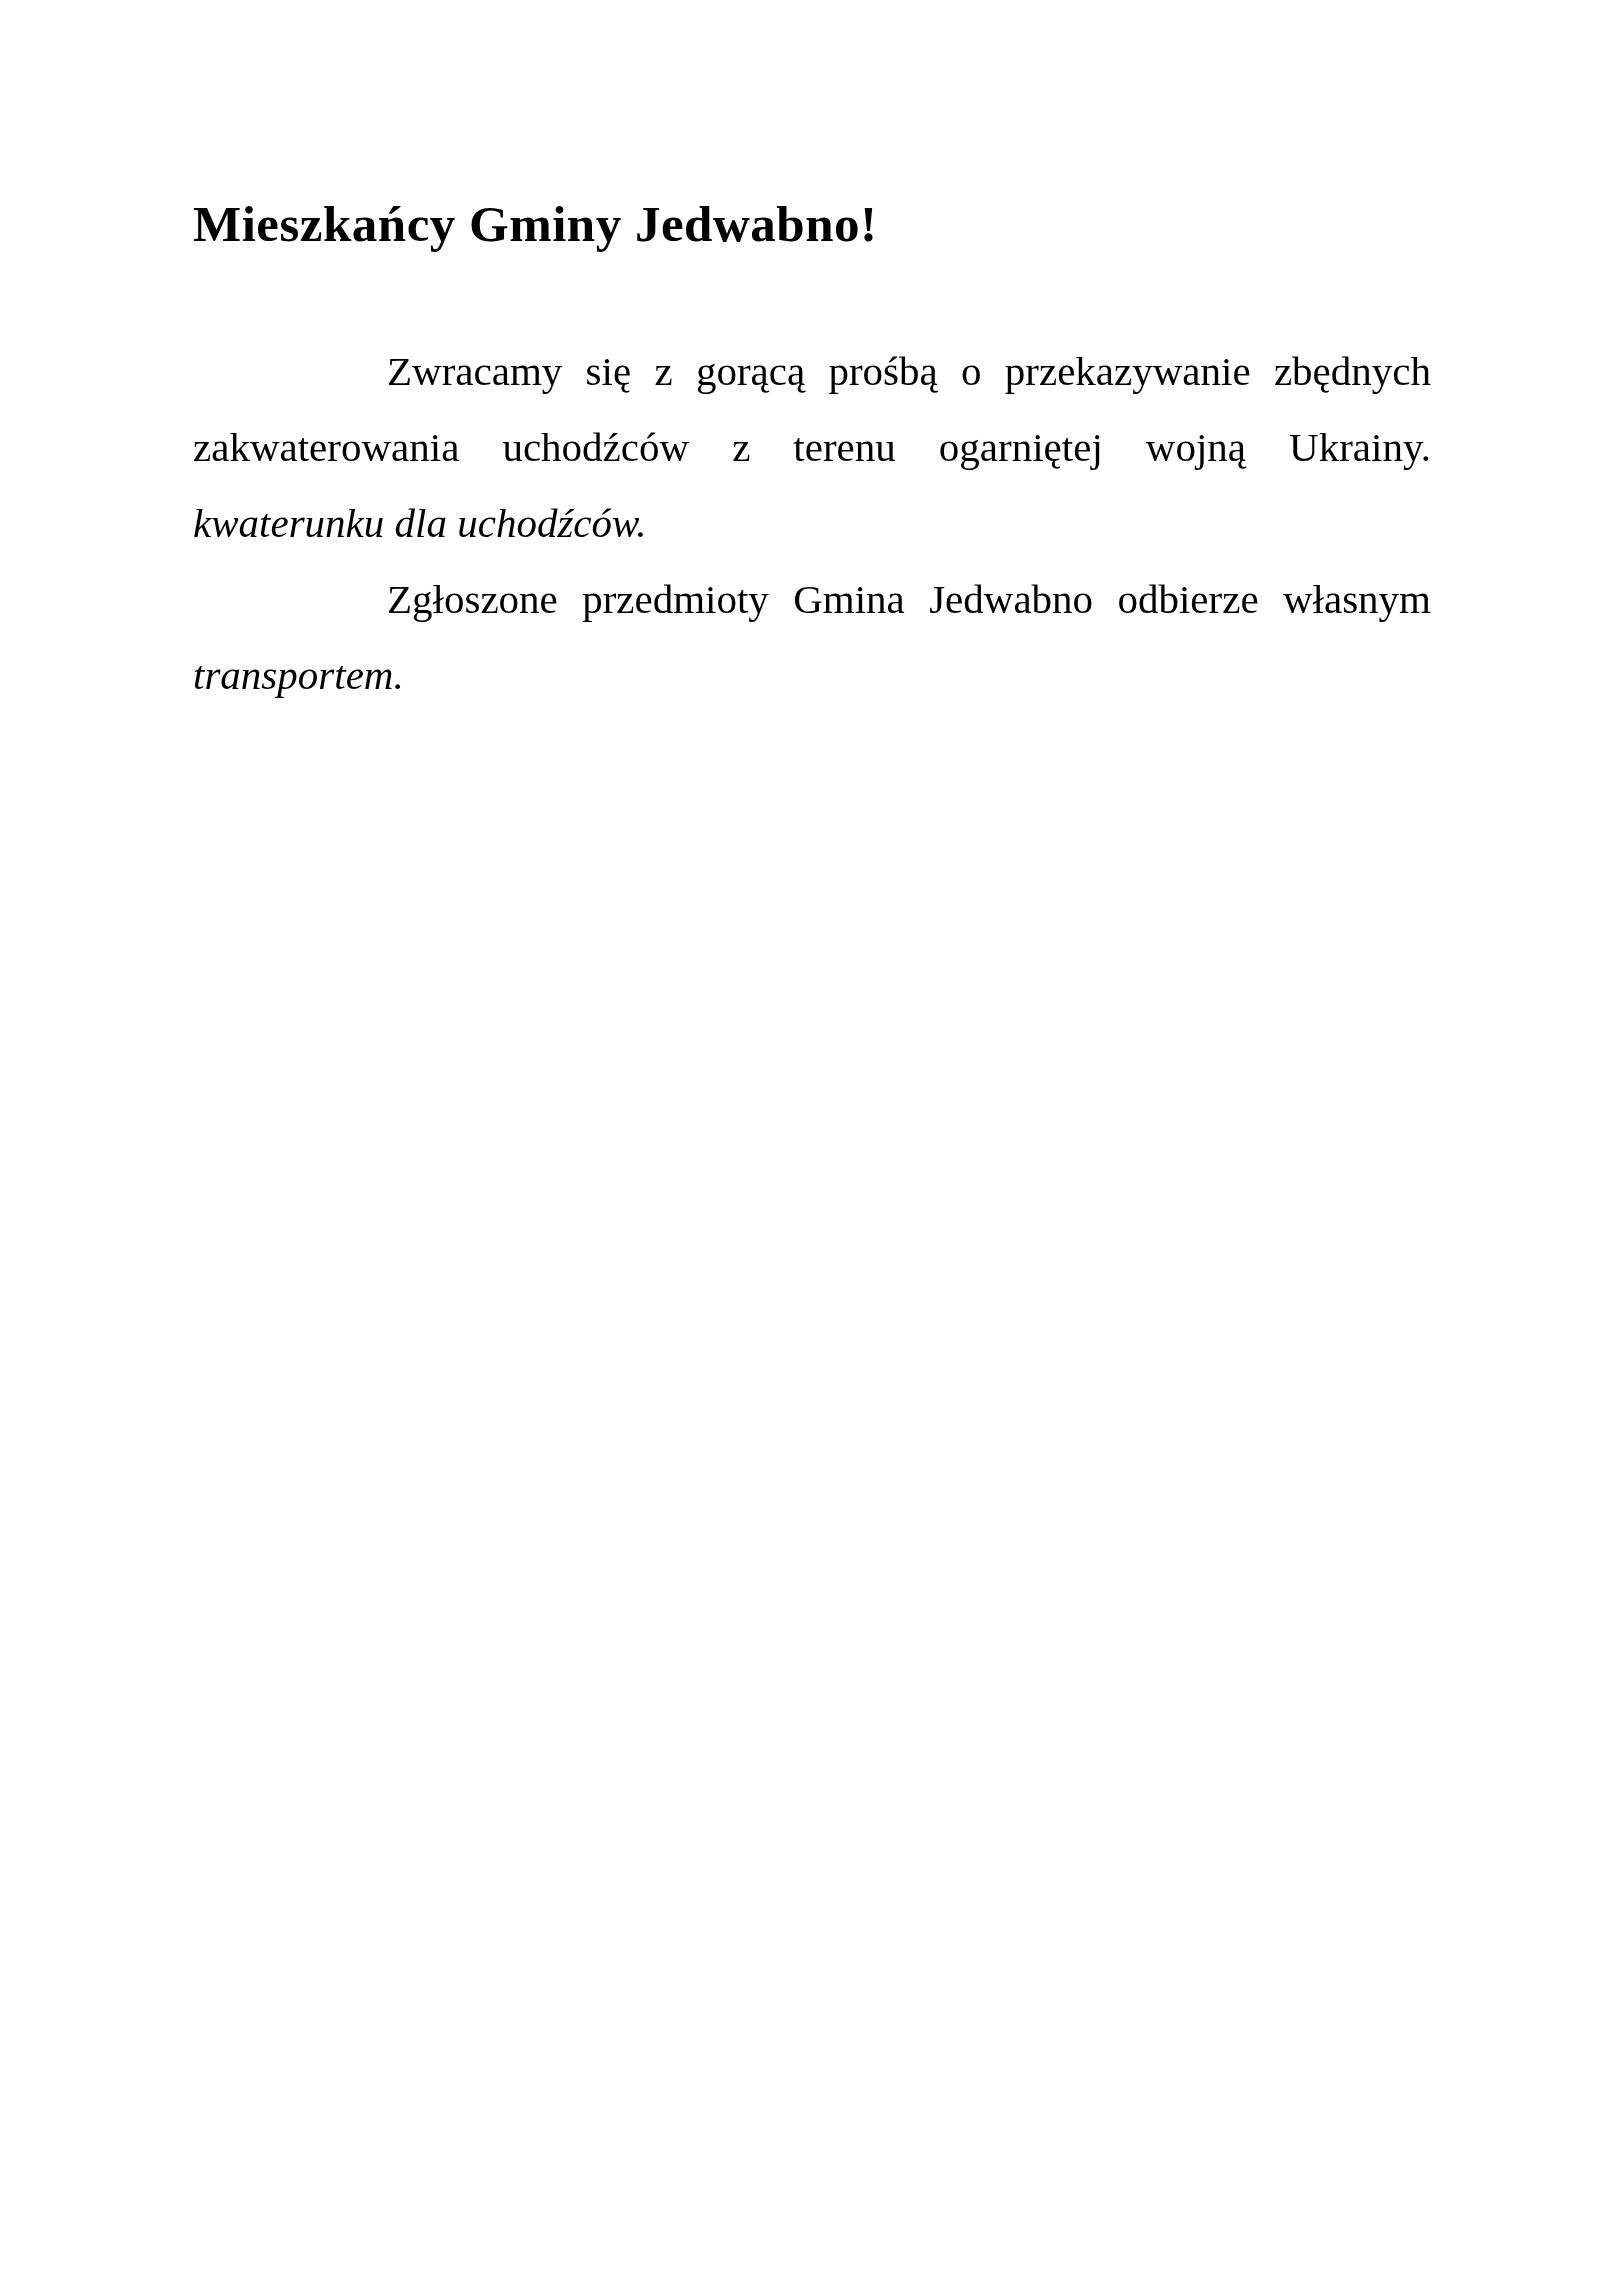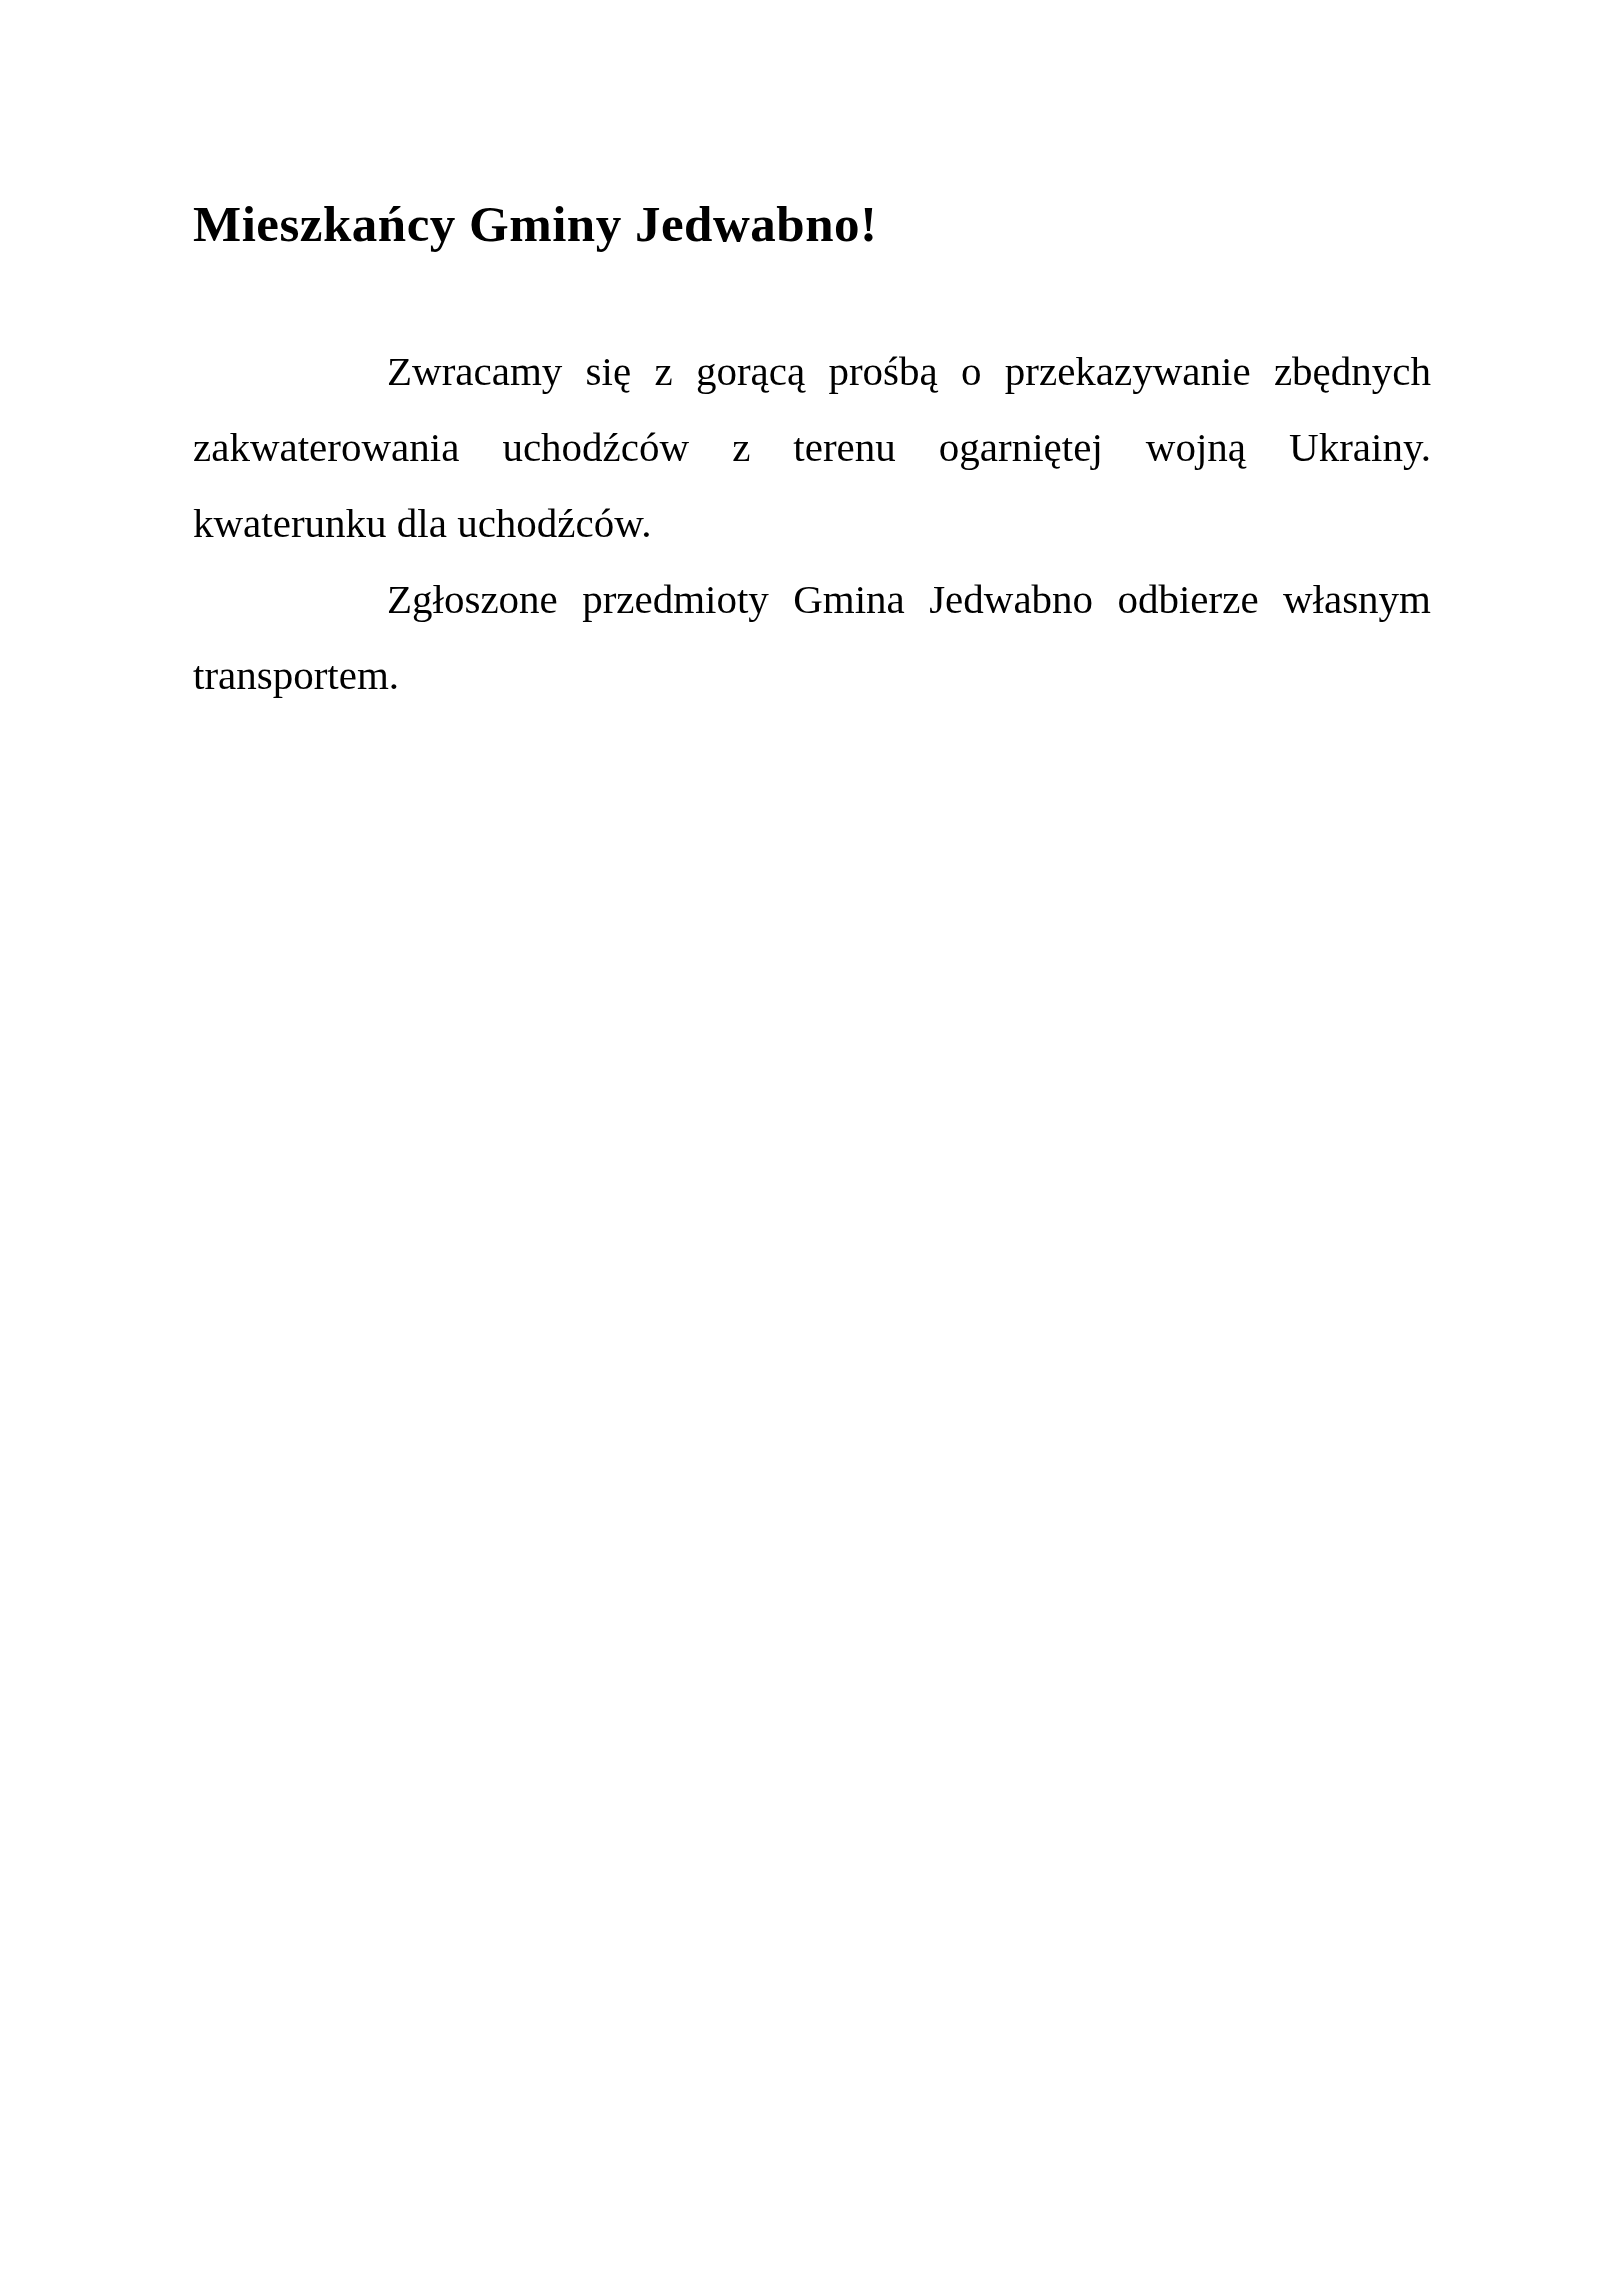--- a/index.html
+++ b/index.html
@@ -40,20 +40,21 @@
     text-align: justify;
     text-align-last: justify;
     white-space: nowrap;
   }
   .line.first-line {
     padding-left: 194px;
   }
   .line.last-line {
     text-align: left;
     text-align-last: left;
+    font-style: italic;
   }
   .bold {
     font-weight: bold;
   }
   .signature {
     margin-top: 64px;
     text-align: right;
   }
   .signature div {
     line-height: 76px;

